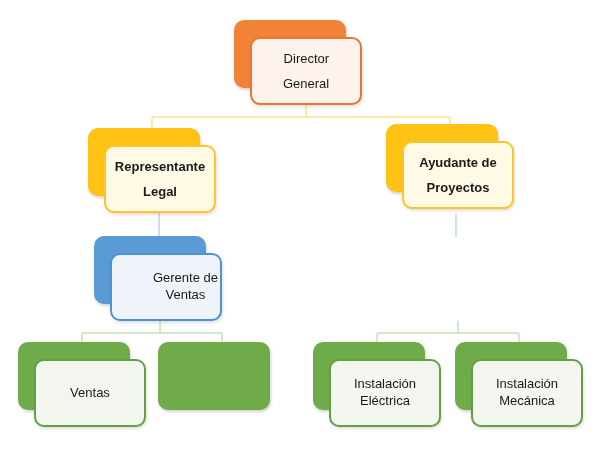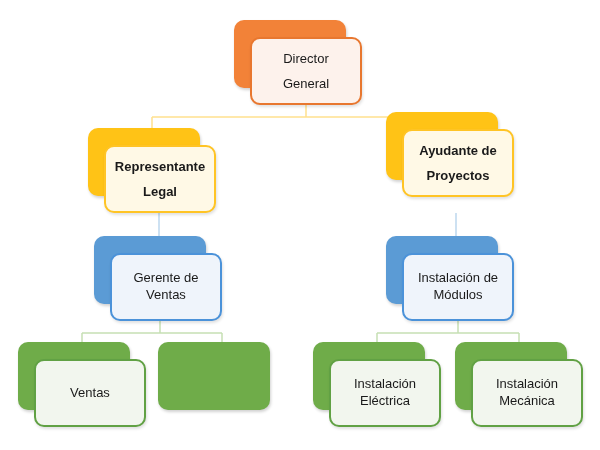--- a/index.html
+++ b/index.html
@@ -21,25 +21,25 @@
     position:absolute;left:16px;top:17px;width:112px;height:68px;border-radius:10px;
     border:2px solid transparent;box-sizing:border-box;
     display:flex;align-items:center;justify-content:center;text-align:center;
     box-shadow:1px 2px 3px rgba(0,0,0,0.12);
     font-size:13px;
   }
   .node .label{white-space:pre-line;padding:1px 2px;}
   .node.loose .label{line-height:1.95;}
   .node.tight .label{line-height:1.3;}
   .theme-orange .back{background:var(--orange-back,#F28238);}
-  .theme-orange .front{background:var(--orange-fill,#FDF2EC);border-color:var(--orange-border,#E8772F);}
+  .theme-orange .front{background:var(--orange-fill,#FDF2EC);border-color:var(--orange-border,#E8772F);text-align:right;}
   .theme-yellow .back{background:var(--yellow-back,#FFC316);}
   .theme-yellow .front{background:var(--yellow-fill,#FFF9E6);border-color:var(--yellow-border,#FFC425);font-weight:bold;}
   .theme-blue .back{background:var(--blue-back,#5B9BD5);}
-  .theme-blue .front{background:var(--blue-fill,#EFF4FB);border-color:var(--blue-border,#4B92D9);}
+  .theme-blue .front{background:var(--blue-fill,#EFF4FB);border-color:var(--blue-border,#4B92D9);justify-content:flex-end;}
   .theme-green .back{background:var(--green-back,#6FAC49);}
   .theme-green .front{background:var(--green-fill,#F2F6EE);border-color:var(--green-border,#61A144);}
 </style>
 </head>
 <body>
 
 <div class="stage">
 
   <svg class="wires" viewBox="0 0 600 450">
     <path class="wire yellow" d="M306 105 V117 M152 117 H450 M152 117 V130 M450 117 V130"></path>
@@ -56,43 +56,36 @@
   </div>
 
   <div class="node theme-yellow loose" style="left:88px;top:128px">
     <div class="back"></div>
     <div class="front">
       <span class="label">Representante
 Legal</span>
     </div>
   </div>
 
-  <div class="node theme-yellow loose" style="left:386px;top:112px">
+  <div class="node theme-yellow loose" style="left:386px;top:124px">
     <div class="back"></div>
     <div class="front">
       <span class="label">Ayudante de
 Proyectos</span>
     </div>
   </div>
 
   <div class="node theme-blue tight" style="left:94px;top:236px">
     <div class="back"></div>
     <div class="front">
       <span class="label">Gerente de
 Ventas</span>
     </div>
   </div>
 
-  <div class="node theme-blue tight" style="left:386px;top:236px">
-    <div class="back"></div>
-    <div class="front">
-      <span class="label">Instalación de
-Módulos</span>
-    </div>
-  </div>
 
   <div class="node theme-green tight" style="left:18px;top:342px">
     <div class="back"></div>
     <div class="front">
       <span class="label">Ventas</span>
     </div>
   </div>
 
   <div class="node theme-green tight" style="left:158px;top:342px">
     <div class="back"></div>

